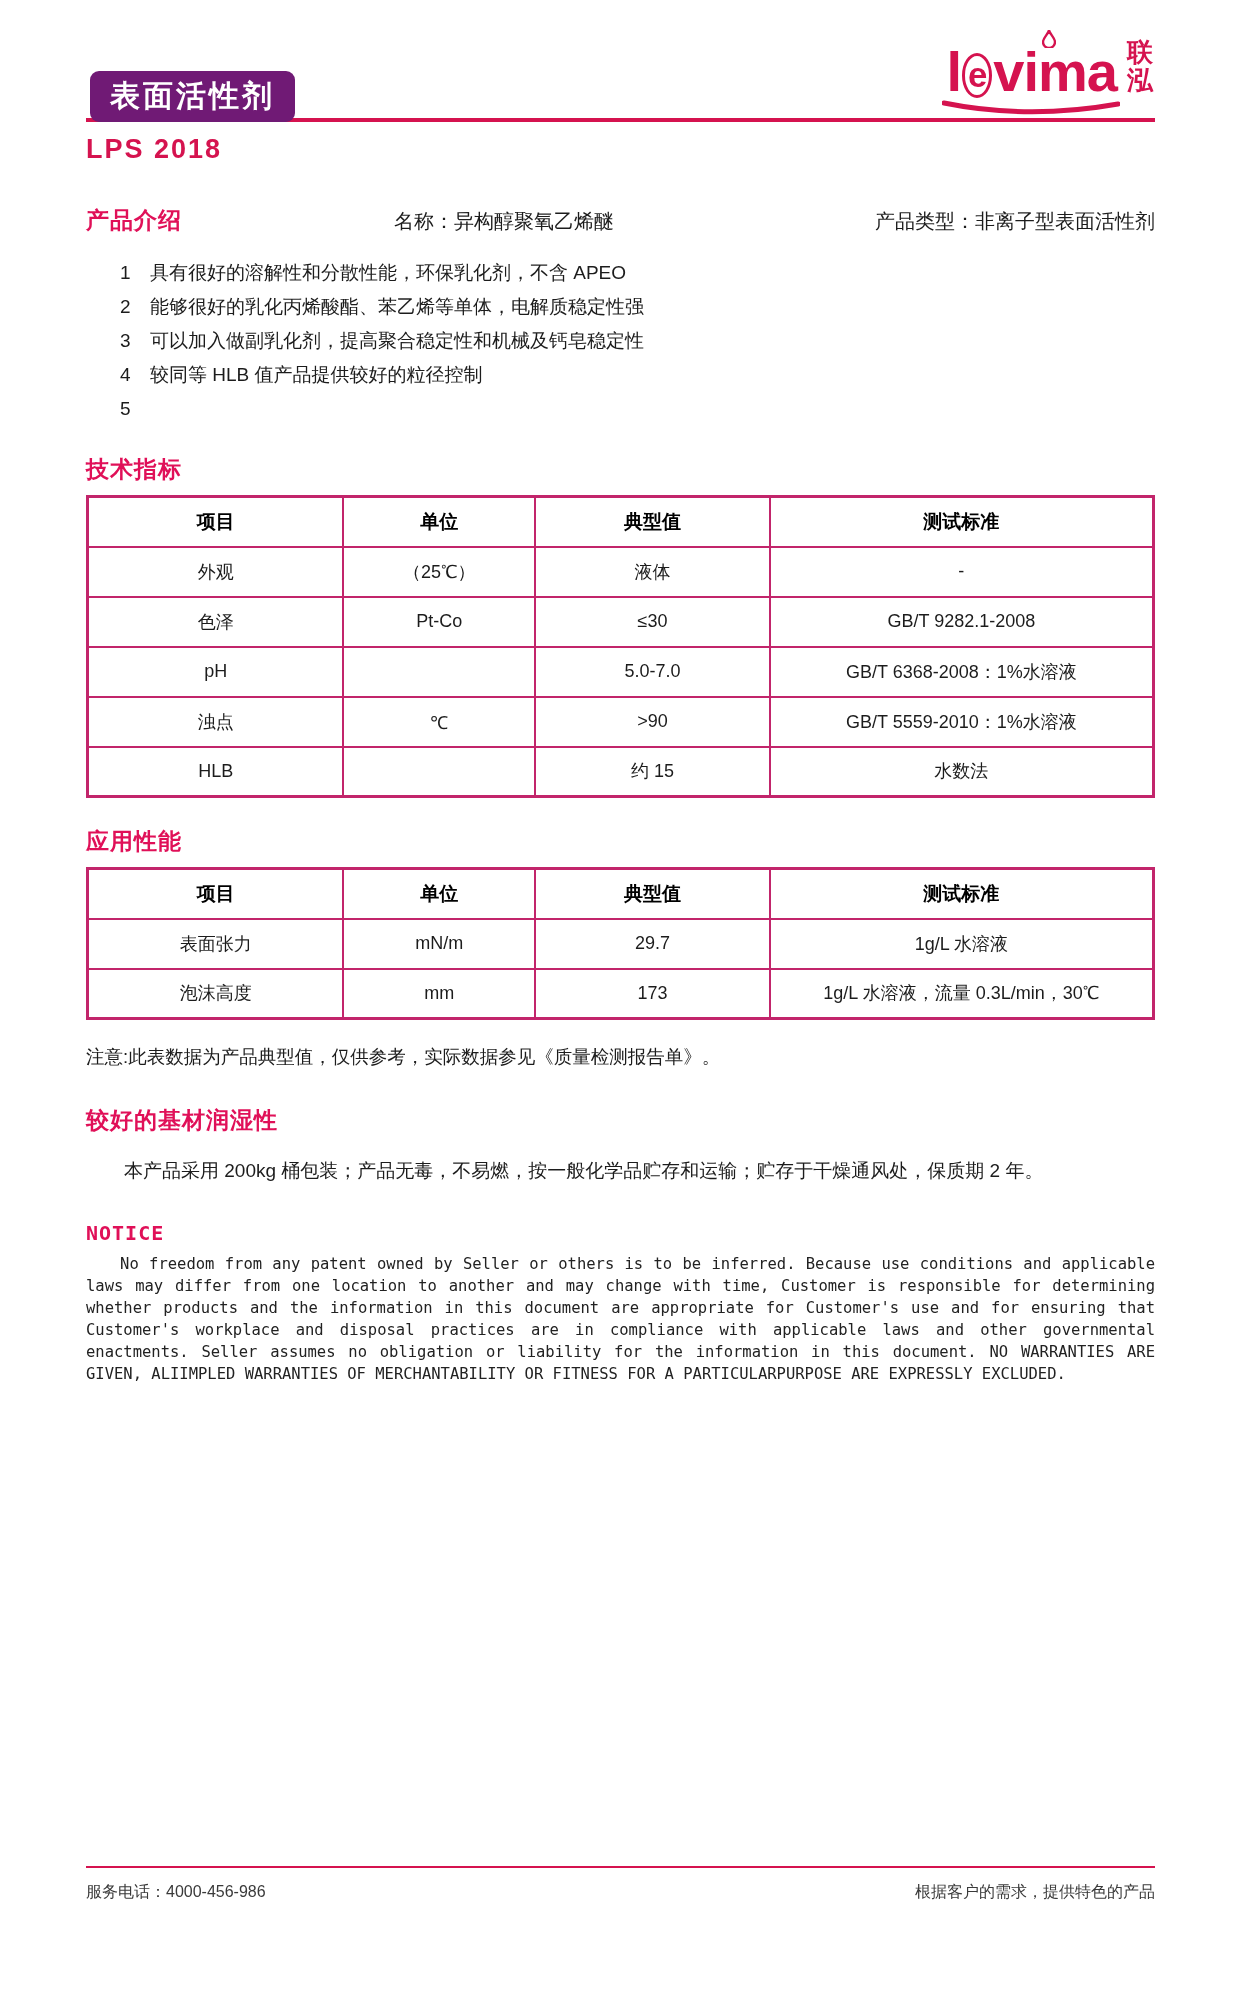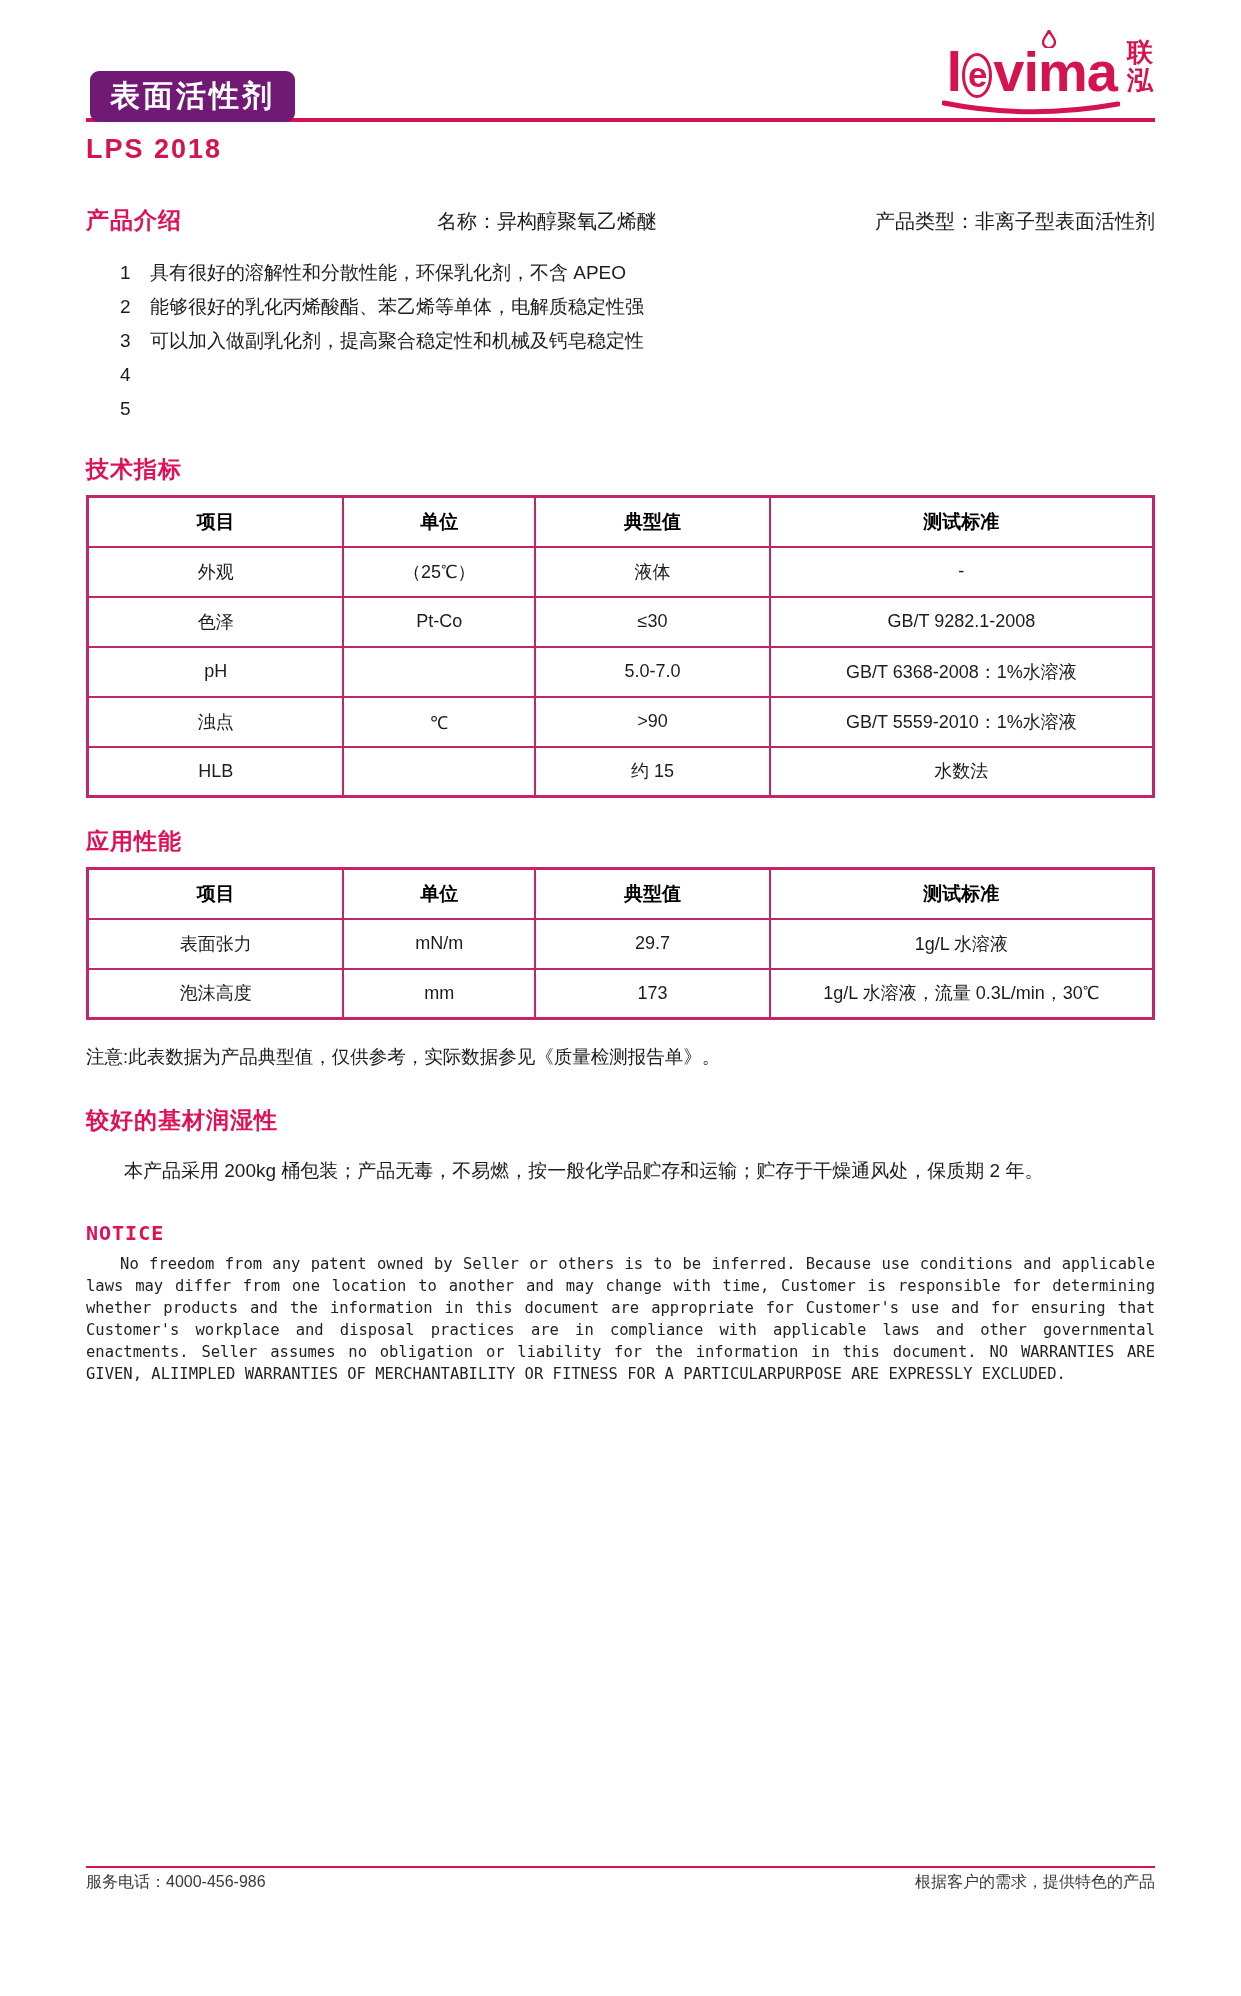--- a/index.html
+++ b/index.html
@@ -33,21 +33,21 @@
   .logo-swoosh { position:absolute; left:-4px; bottom:-6px; }
   .logo-cn {
     display:flex; flex-direction:column; margin-left:10px; margin-top:-6px;
     font-size:26px; line-height:1.08; font-weight:bold; color:#D5134F;
   }
 
   
   .product-title {
     margin:12px 86px 0; font-size:27px; font-weight:bold; color:#D5134F; letter-spacing:2px;
   }
-  .intro-row { display:flex; align-items:baseline; margin:40px 86px 0;gap:43px; }
+  .intro-row { display:flex; align-items:baseline; margin:40px 86px 0; }
   .sec-heading { font-size:23px; font-weight:bold; color:#E01058; letter-spacing:1px; }
   .intro-name { margin-left:212px; font-size:20px; }
   .intro-type { margin-left:auto; font-size:20px; }
 
   .features { margin:20px 86px 0 120px; list-style:none; }
   .features li { display:flex; font-size:19px; line-height:34px; }
   .features .num { width:30px; flex:0 0 30px; }
 
   
   .table-heading { margin:28px 86px 10px; }
@@ -78,21 +78,21 @@
   }
   .notice-body {
     margin:8px 86px 0; font-family:"DejaVu Sans Mono", monospace;
     font-size:15.5px; line-height:22px; text-align:justify; text-indent:2.2em;
     color:#222;
   }
 
   
   .footer {
     position:absolute; top:1866px; left:86px; right:86px;
-    border-top:2px solid #D5134F; padding-top:4px;
+    border-top:2px solid #D5134F; padding-top:14px;
     display:flex; justify-content:space-between;
     font-size:16px; color:#3a3a3a;
   }
 </style>
 </head>
 <body>
 
 <div class="topbar">
   <div class="banner">
     <span>表面活性剂</span>
@@ -130,20 +130,21 @@
   <li>
       <span class="num">2</span>
       <span>能够很好的乳化丙烯酸酯、苯乙烯等单体，电解质稳定性强</span>
     </li>
   <li>
       <span class="num">3</span>
       <span>可以加入做副乳化剂，提高聚合稳定性和机械及钙皂稳定性</span>
     </li>
   <li>
       <span class="num">4</span>
+      <span>较同等 HLB 值产品提供较好的粒径控制</span>
     </li>
   <li>
       <span class="num">5</span>
     </li>
 </ul>
 
 <h2 class="sec-heading table-heading">技术指标</h2>
 <table>
   <colgroup>
       <col class="c1">

